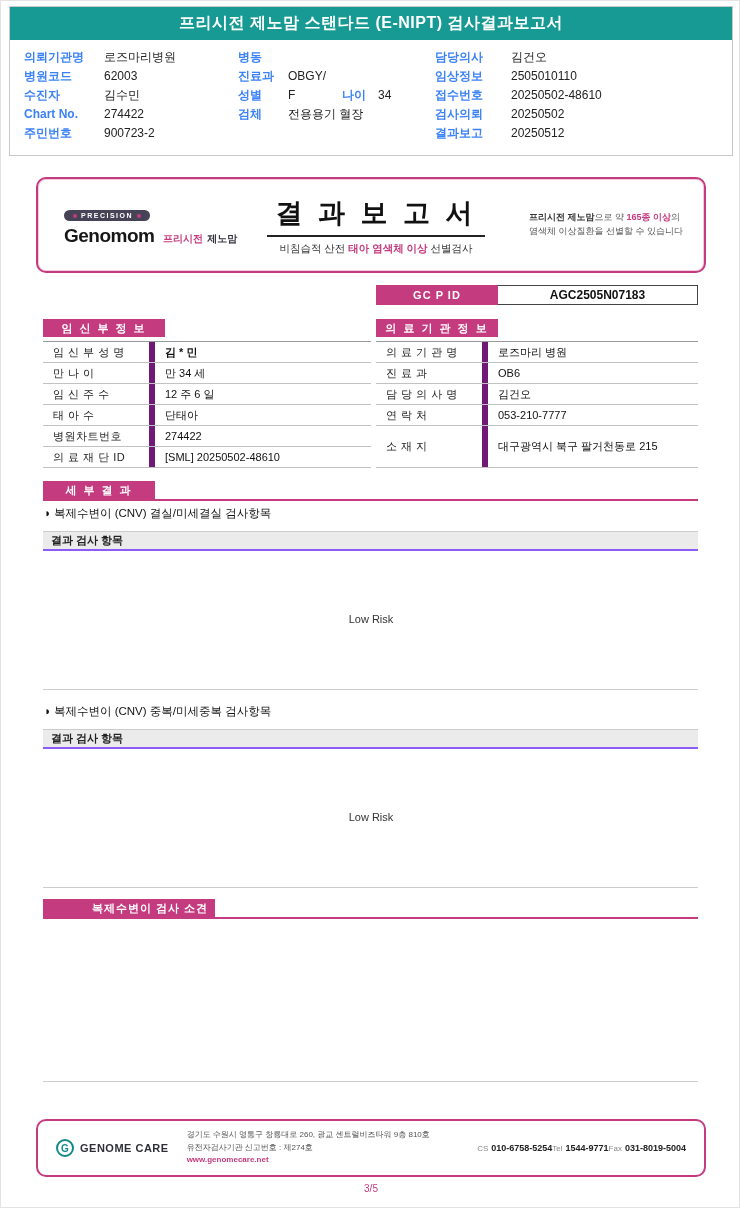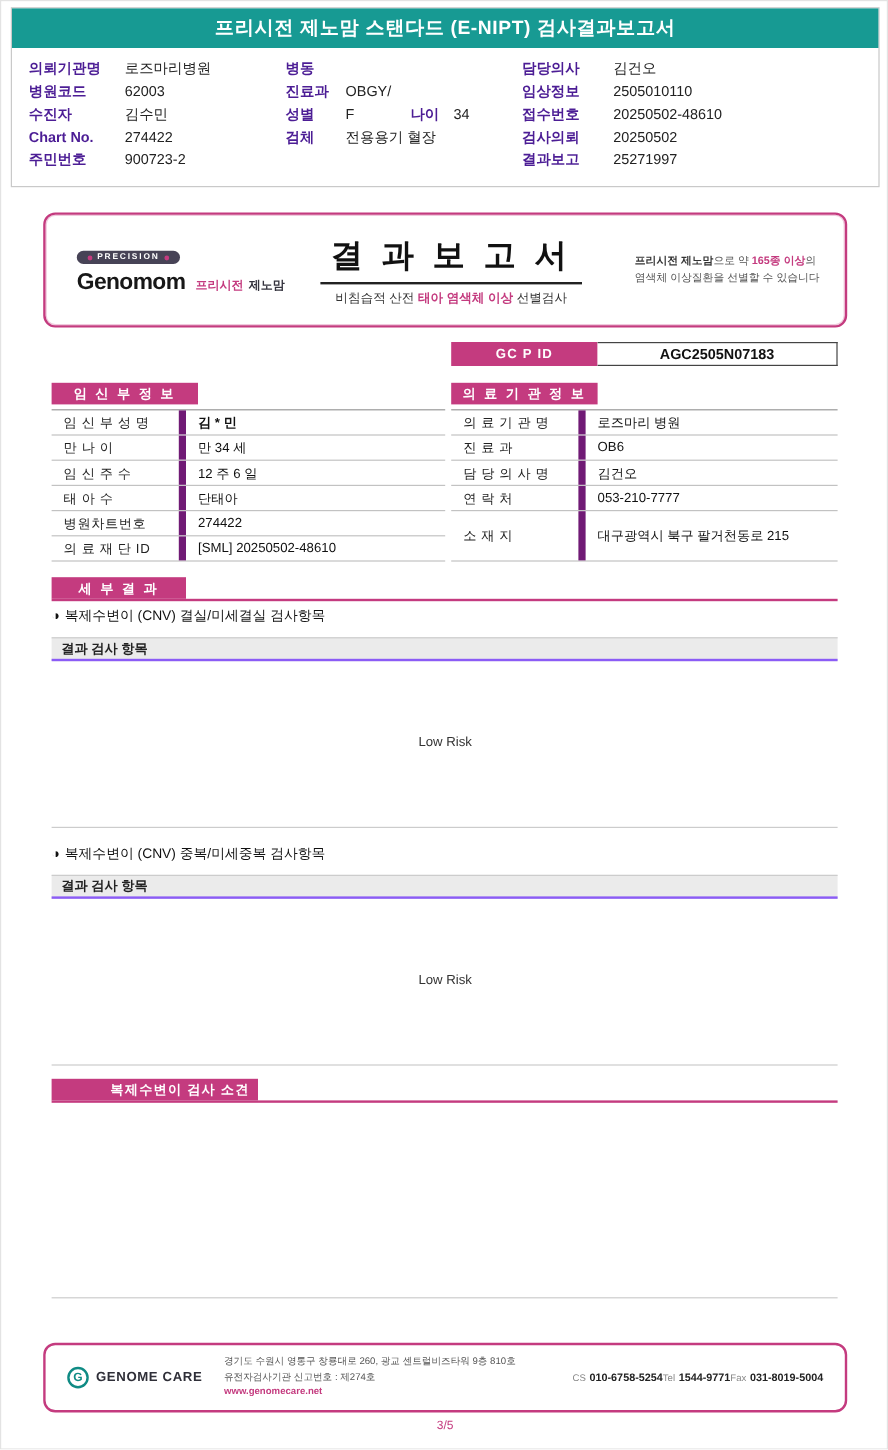--- a/index.html
+++ b/index.html
@@ -9,21 +9,21 @@
 
   
   .header-box { position:absolute; left:8px; top:5px; width:724px; height:150px; border:1px solid #c9c9c9; background:#fff; }
   .top-banner { height:33px; background:#179a93; color:#fff; display:flex; align-items:center; justify-content:center; font-size:16px; font-weight:bold; letter-spacing:.5px; }
   .hinfo { position:relative; height:115px; font-size:12px; color:#222; }
   .hcol { position:absolute; top:8px; }
   .hcol-left { left:14px; }
   .hcol-mid { left:228px; }
   .hcol-right { left:425px; }
   .hrow { height:19px; line-height:19px; white-space:nowrap; }
-  .hlabel { display:inline-block; font-weight:bold; color:#4c1d95; }
+  .hlabel { display:inline-block; font-weight:bold; color:#3b82f6; }
   .hcol-left .hlabel { width:80px; }
   .hcol-mid .hlabel { width:50px; }
   .hcol-right .hlabel { width:76px; }
   .hval-gender { display:inline-block; width:46px; }
   .hlabel-age { width:36px !important; margin-left:8px; }
 
   
   .report-header-box { position:absolute; left:35px; top:176px; width:670px; height:96px; border:2px solid #c43b7f; border-radius:10px; box-shadow:0 0 0 1px #f0cadd inset; display:flex; align-items:center; }
   .brand { width:185px; padding-left:26px; }
   .precision-pill { display:inline-flex; align-items:center; gap:4px; background:#474356; color:#fff; font-size:7px; font-weight:bold; letter-spacing:1.5px; padding:2px 9px; border-radius:8px; }
@@ -131,21 +131,21 @@
         <div class="hrow">
           <span class="hlabel">임상정보</span><span class="hval">2505010110</span>
         </div>
         <div class="hrow">
           <span class="hlabel">접수번호</span><span class="hval">20250502-48610</span>
         </div>
         <div class="hrow">
           <span class="hlabel">검사의뢰</span><span class="hval">20250502</span>
         </div>
         <div class="hrow">
-          <span class="hlabel">결과보고</span><span class="hval">25271997</span>
+          <span class="hlabel">결과보고</span><span class="hval">20250512</span>
         </div>
       </div>
     </div>
   </div>
 
   <div class="report-header-box">
     <div class="brand">
       <span class="precision-pill">
         <span class="pill-dot"></span>
         <span>PRECISION</span>

